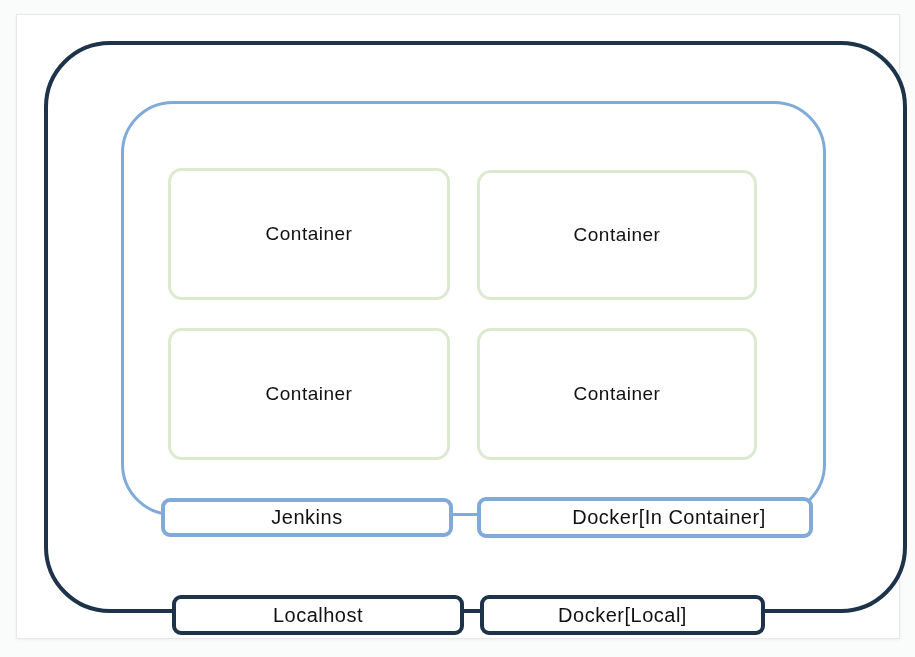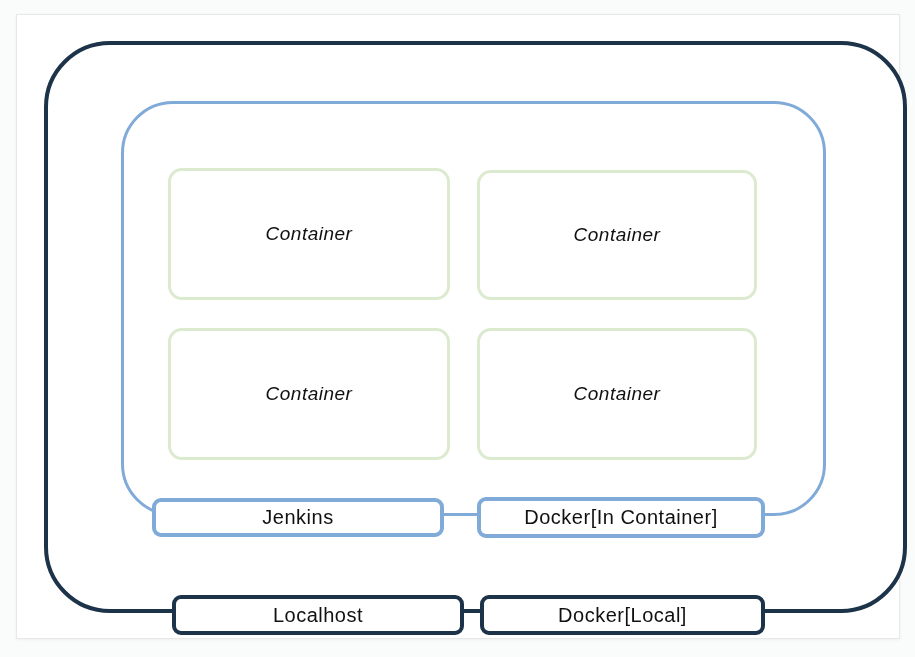--- a/index.html
+++ b/index.html
@@ -50,42 +50,41 @@
     position: absolute;
     background: #ffffff;
     border: 3px solid #dcead0;
     border-radius: 14px;
     display: flex;
     align-items: center;
     justify-content: center;
     font-size: 19px;
     letter-spacing: 0.5px;
     color: #111111;
-    font-style: italic;
   }
   .node-tl { left: 151px; top: 153px; width: 276px; height: 126px; }
   .node-tr { left: 460px; top: 155px; width: 274px; height: 124px; }
   .node-bl { left: 151px; top: 313px; width: 276px; height: 126px; }
   .node-br { left: 460px; top: 313px; width: 274px; height: 126px; }
   .label-pill {
     position: absolute;
     background: #ffffff;
     border-radius: 9px;
     display: flex;
     align-items: center;
     justify-content: center;
     font-size: 20px;
     letter-spacing: 0.5px;
     color: #111111;
     z-index: 5;
   }
   .pill-blue { border: 4px solid #80aad8; }
   .pill-navy { border: 4px solid #1d3349; }
-  .pill-jenkins        { left: 135px; top: 483px; width: 284px; height: 31px; }
-  .pill-docker-inner   { left: 460px; top: 482px; width: 280px; height: 33px; }
+  .pill-jenkins        { left: 144px; top: 483px; width: 284px; height: 31px; }
+  .pill-docker-inner   { left: 460px; top: 482px; width: 280px; height: 33px; padding-left: 48px; }
   .pill-localhost      { left: 155px; top: 580px; width: 284px; height: 32px; }
   .pill-docker-local   { left: 463px; top: 580px; width: 277px; height: 32px; }
 </style>
 </head>
 <body>
 
 <div class="canvas">
   <div class="card">
 
     <div class="boundary outer-boundary"></div>

